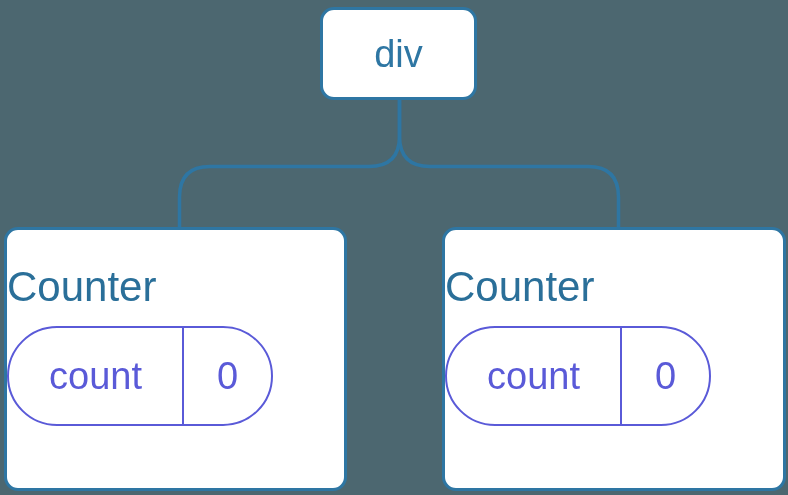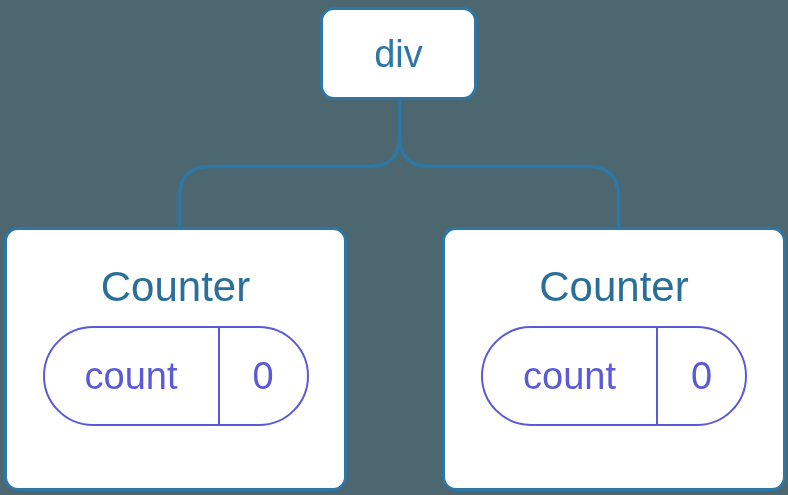--- a/index.html
+++ b/index.html
@@ -51,21 +51,21 @@
   }
   .card {
     position: absolute;
     top: 227px;
     height: 264px;
     background: var(--card-bg);
     border: 3px solid var(--line-blue);
     border-radius: 14px;
     display: flex;
     flex-direction: column;
-    align-items: center;
+    align-items: flex-start;
   }
   .card-left  { left: 4px;   width: 343px; }
   .card-right { left: 442px; width: 344px; }
   .card-title {
     margin-top: 36px;
     font-size: 42px;
     font-weight: 500;
     line-height: 1;
     color: var(--title-blue);
   }

